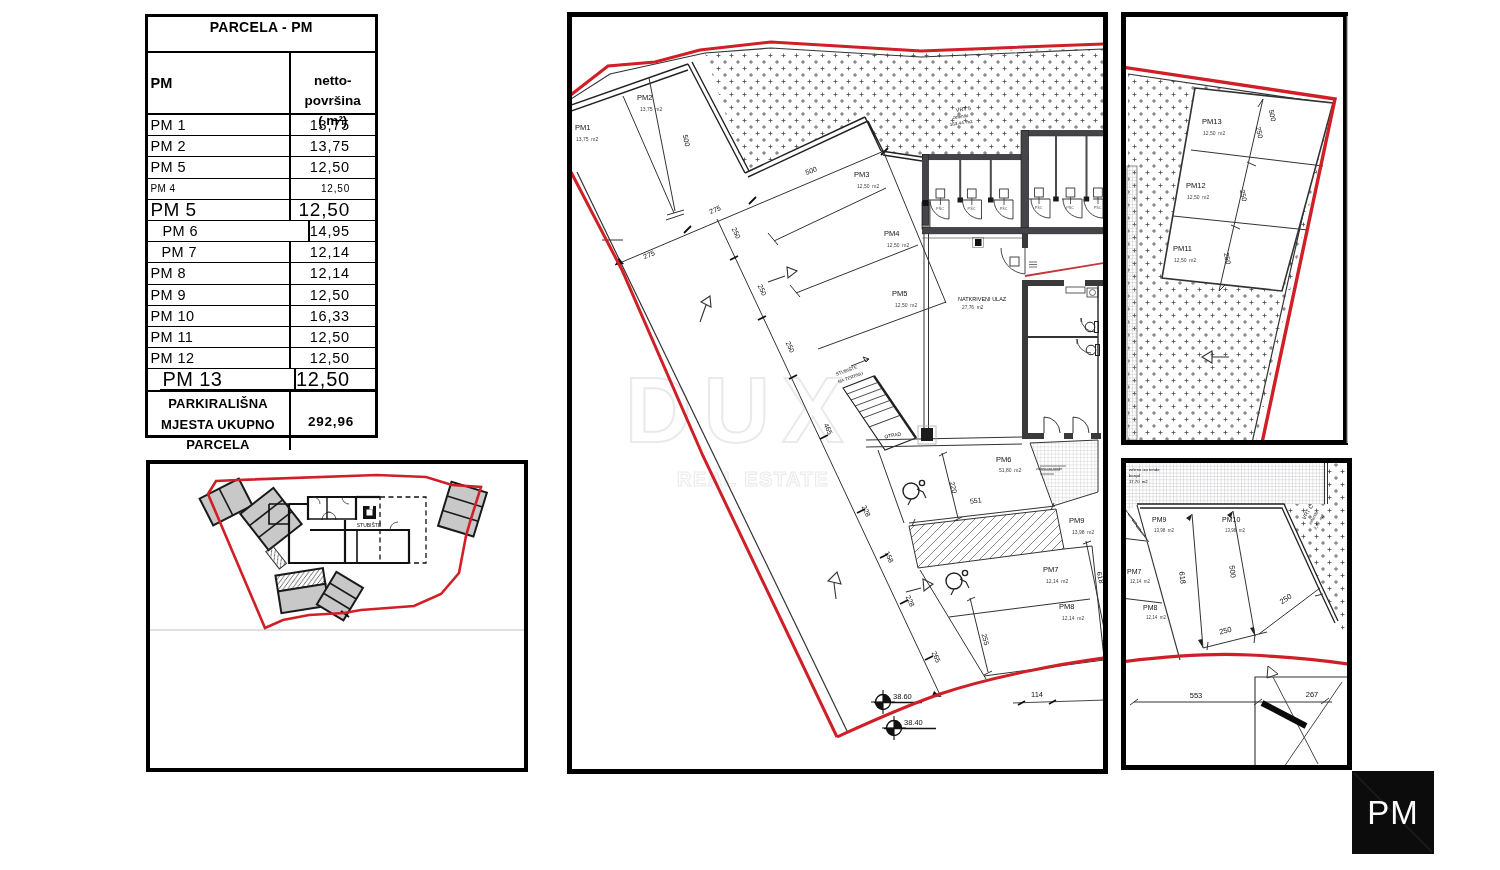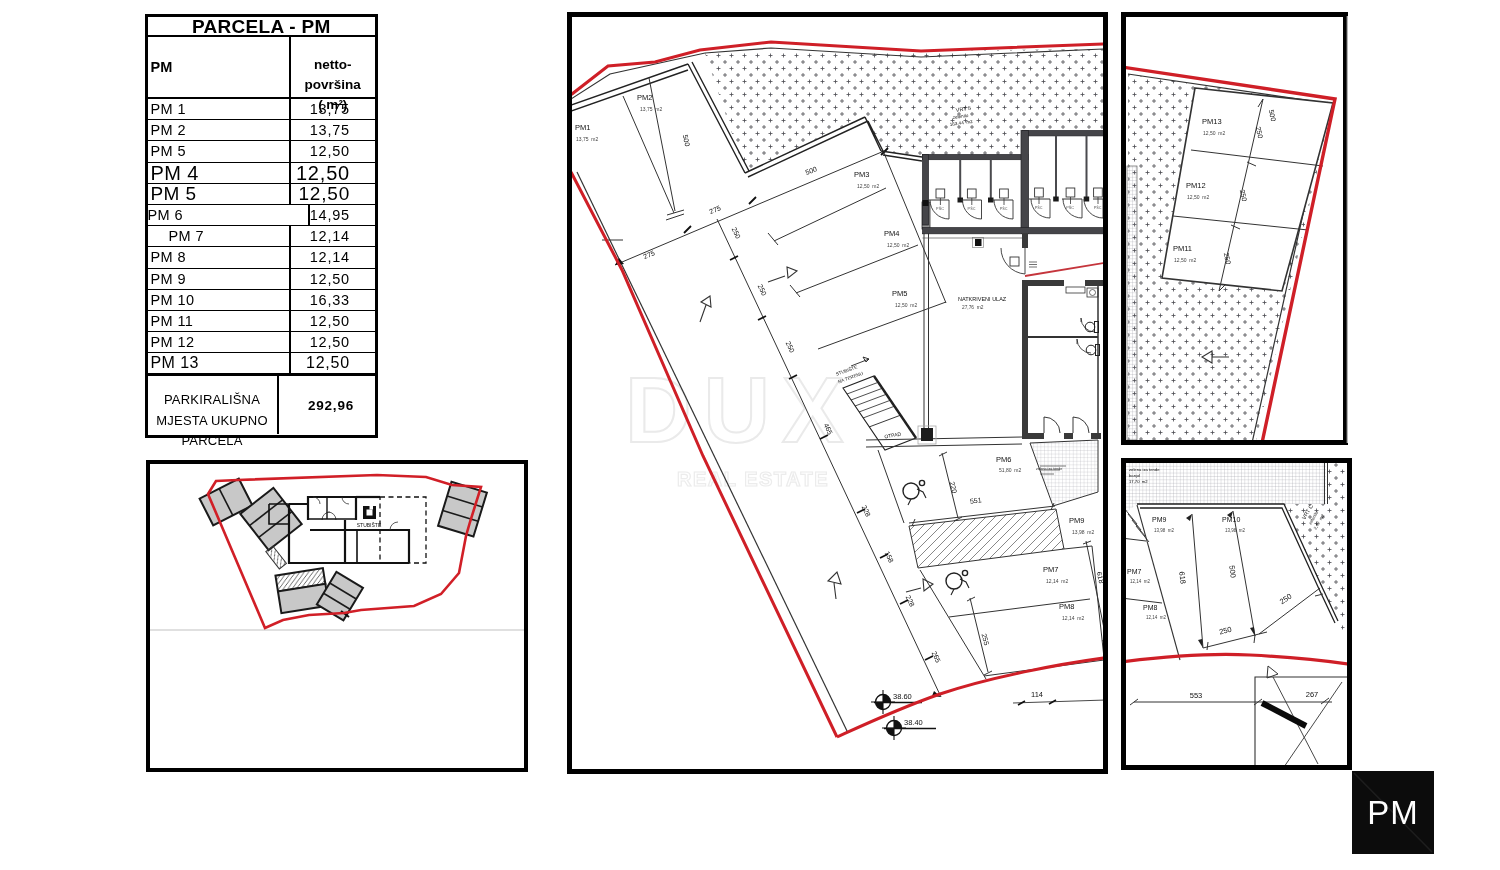--- a/index.html
+++ b/index.html
@@ -10,54 +10,54 @@
 </head>
 <body>
 
 <svg class="abs" style="left:580px;top:350px" width="520" height="160" viewBox="0 0 520 160">
 <text x="45" y="92" font-size="92" font-weight="bold" letter-spacing="12" fill="none" stroke="#eaeaea" stroke-width="2" font-family="Liberation Sans,sans-serif">DUX</text>
 <text x="97" y="136" font-size="20" font-weight="bold" letter-spacing="1.5" fill="none" stroke="#ececec" stroke-width="1.2" font-family="Liberation Sans,sans-serif">REAL ESTATE</text>
 </svg>
 
 <div class="abs" style="left:144.5px;top:14px;width:233.5px;height:424px;border:3px solid #000;font-family:'Liberation Sans',sans-serif;color:#000;">
 
-  <div style="height:20px;border-bottom:2px solid #000;text-align:center;font-weight:bold;font-size:19px;line-height:20px;letter-spacing:0.3px;">PARCELA - PM</div>
+  <div style="height:36px;border-bottom:2px solid #000;text-align:center;font-weight:bold;font-size:14px;line-height:20px;letter-spacing:0.3px;">PARCELA - PM</div>
 
   <div style="height:62px;border-bottom:2px solid #000;display:flex;">
     <div style="width:143px;border-right:2.5px solid #000;font-weight:bold;font-size:14.5px;display:flex;align-items:center;padding-left:3px;">PM</div>
     <div style="flex:1;font-weight:bold;font-size:13.5px;text-align:center;line-height:20px;padding-top:18px;">netto-<br>površina<br>( m²)</div>
   </div>
 
   <div id="rows">
       <div style="height:21.2px;display:flex;font-size:14.5px;">
         <div style="width:143px;border-right:2.5px solid #000;border-bottom:1.2px solid #000;padding-left:3px;line-height:20px;letter-spacing:0.4px;">PM 1</div>
         <div style="flex:1;border-bottom:1.2px solid #000;text-align:right;padding-right:25px;line-height:20px;letter-spacing:0.8px;">13,75</div>
       </div>
       <div style="height:21.2px;display:flex;font-size:14.5px;">
         <div style="width:143px;border-right:2.5px solid #000;border-bottom:1.2px solid #000;padding-left:3px;line-height:20px;letter-spacing:0.4px;">PM 2</div>
         <div style="flex:1;border-bottom:1.2px solid #000;text-align:right;padding-right:25px;line-height:20px;letter-spacing:0.8px;">13,75</div>
       </div>
       <div style="height:21.2px;display:flex;font-size:14.5px;">
         <div style="width:143px;border-right:2.5px solid #000;border-bottom:1.2px solid #000;padding-left:3px;line-height:20px;letter-spacing:0.4px;">PM 5</div>
         <div style="flex:1;border-bottom:1.2px solid #000;text-align:right;padding-right:25px;line-height:20px;letter-spacing:0.8px;">12,50</div>
       </div>
-      <div style="height:21.2px;display:flex;font-size:20px;">
+      <div style="height:21.2px;display:flex;font-size:10px;">
         <div style="width:143px;border-right:2.5px solid #000;border-bottom:1.2px solid #000;padding-left:3px;line-height:20px;letter-spacing:0.4px;">PM 4</div>
         <div style="flex:1;border-bottom:1.2px solid #000;text-align:right;padding-right:25px;line-height:20px;letter-spacing:0.8px;">12,50</div>
       </div>
       <div style="height:21.2px;display:flex;font-size:19px;">
         <div style="width:143px;border-right:2.5px solid #000;border-bottom:1.2px solid #000;padding-left:3px;line-height:20px;letter-spacing:0.4px;">PM 5</div>
         <div style="flex:1;border-bottom:1.2px solid #000;text-align:right;padding-right:25px;line-height:20px;letter-spacing:0.8px;">12,50</div>
       </div>
       <div style="height:21.2px;display:flex;font-size:14.5px;">
-        <div style="width:171px;border-right:2.5px solid #000;border-bottom:1.2px solid #000;padding-left:0;line-height:20px;letter-spacing:0.4px;">PM 6</div>
+        <div style="width:171px;border-right:2.5px solid #000;border-bottom:1.2px solid #000;padding-left:15px;line-height:20px;letter-spacing:0.4px;">PM 6</div>
         <div style="flex:1;border-bottom:1.2px solid #000;text-align:right;padding-right:25px;line-height:20px;letter-spacing:0.8px;">14,95</div>
       </div>
       <div style="height:21.2px;display:flex;font-size:14.5px;">
-        <div style="width:143px;border-right:2.5px solid #000;border-bottom:1.2px solid #000;padding-left:21px;line-height:20px;letter-spacing:0.4px;">PM 7</div>
+        <div style="width:143px;border-right:2.5px solid #000;border-bottom:1.2px solid #000;padding-left:14px;line-height:20px;letter-spacing:0.4px;">PM 7</div>
         <div style="flex:1;border-bottom:1.2px solid #000;text-align:right;padding-right:25px;line-height:20px;letter-spacing:0.8px;">12,14</div>
       </div>
       <div style="height:21.2px;display:flex;font-size:14.5px;">
         <div style="width:143px;border-right:2.5px solid #000;border-bottom:1.2px solid #000;padding-left:3px;line-height:20px;letter-spacing:0.4px;">PM 8</div>
         <div style="flex:1;border-bottom:1.2px solid #000;text-align:right;padding-right:25px;line-height:20px;letter-spacing:0.8px;">12,14</div>
       </div>
       <div style="height:21.2px;display:flex;font-size:14.5px;">
         <div style="width:143px;border-right:2.5px solid #000;border-bottom:1.2px solid #000;padding-left:3px;line-height:20px;letter-spacing:0.4px;">PM 9</div>
         <div style="flex:1;border-bottom:1.2px solid #000;text-align:right;padding-right:25px;line-height:20px;letter-spacing:0.8px;">12,50</div>
       </div>
@@ -66,28 +66,28 @@
         <div style="flex:1;border-bottom:1.2px solid #000;text-align:right;padding-right:25px;line-height:20px;letter-spacing:0.8px;">16,33</div>
       </div>
       <div style="height:21.2px;display:flex;font-size:14.5px;">
         <div style="width:143px;border-right:2.5px solid #000;border-bottom:1.2px solid #000;padding-left:3px;line-height:20px;letter-spacing:0.4px;">PM 11</div>
         <div style="flex:1;border-bottom:1.2px solid #000;text-align:right;padding-right:25px;line-height:20px;letter-spacing:0.8px;">12,50</div>
       </div>
       <div style="height:21.2px;display:flex;font-size:14.5px;">
         <div style="width:143px;border-right:2.5px solid #000;border-bottom:1.2px solid #000;padding-left:3px;line-height:20px;letter-spacing:0.4px;">PM 12</div>
         <div style="flex:1;border-bottom:1.2px solid #000;text-align:right;padding-right:25px;line-height:20px;letter-spacing:0.8px;">12,50</div>
       </div>
-      <div style="height:21.2px;display:flex;font-size:16px;">
+      <div style="height:21.2px;display:flex;font-size:20px;margin-left:12px;">
         <div style="width:143px;border-right:2.5px solid #000;border-bottom:1.2px solid #000;padding-left:3px;line-height:20px;letter-spacing:0.4px;">PM 13</div>
         <div style="flex:1;border-bottom:1.2px solid #000;text-align:right;padding-right:25px;line-height:20px;letter-spacing:0.8px;">12,50</div>
       </div>
     </div>
 
   <div style="height:60px;border-top:2.5px solid #000;display:flex;">
-    <div style="width:131px;border-right:2.5px solid #000;font-weight:normal;font-size:13px;text-align:center;line-height:20.4px;padding-top:14px;letter-spacing:0.2px;">PARKIRALIŠNA MJESTA UKUPNO PARCELA</div>
+    <div style="width:143px;border-right:2.5px solid #000;font-weight:bold;font-size:13px;text-align:center;line-height:20.4px;padding-top:2px;letter-spacing:0.2px;">PARKIRALIŠNA MJESTA UKUPNO PARCELA</div>
     <div style="flex:1;font-weight:bold;font-size:13.5px;display:flex;align-items:center;justify-content:flex-end;padding-right:21px;letter-spacing:0.8px;">292,96</div>
   </div>
 </div>
 
 <svg class="abs" style="left:567px;top:12px" width="541" height="762" viewBox="567 12 541 762">
 <defs>
 <clipPath id="cpc">
         <rect x="572" y="17" width="531" height="752"></rect>
       </clipPath>
 <pattern id="plus" patternUnits="userSpaceOnUse" width="13" height="13">

